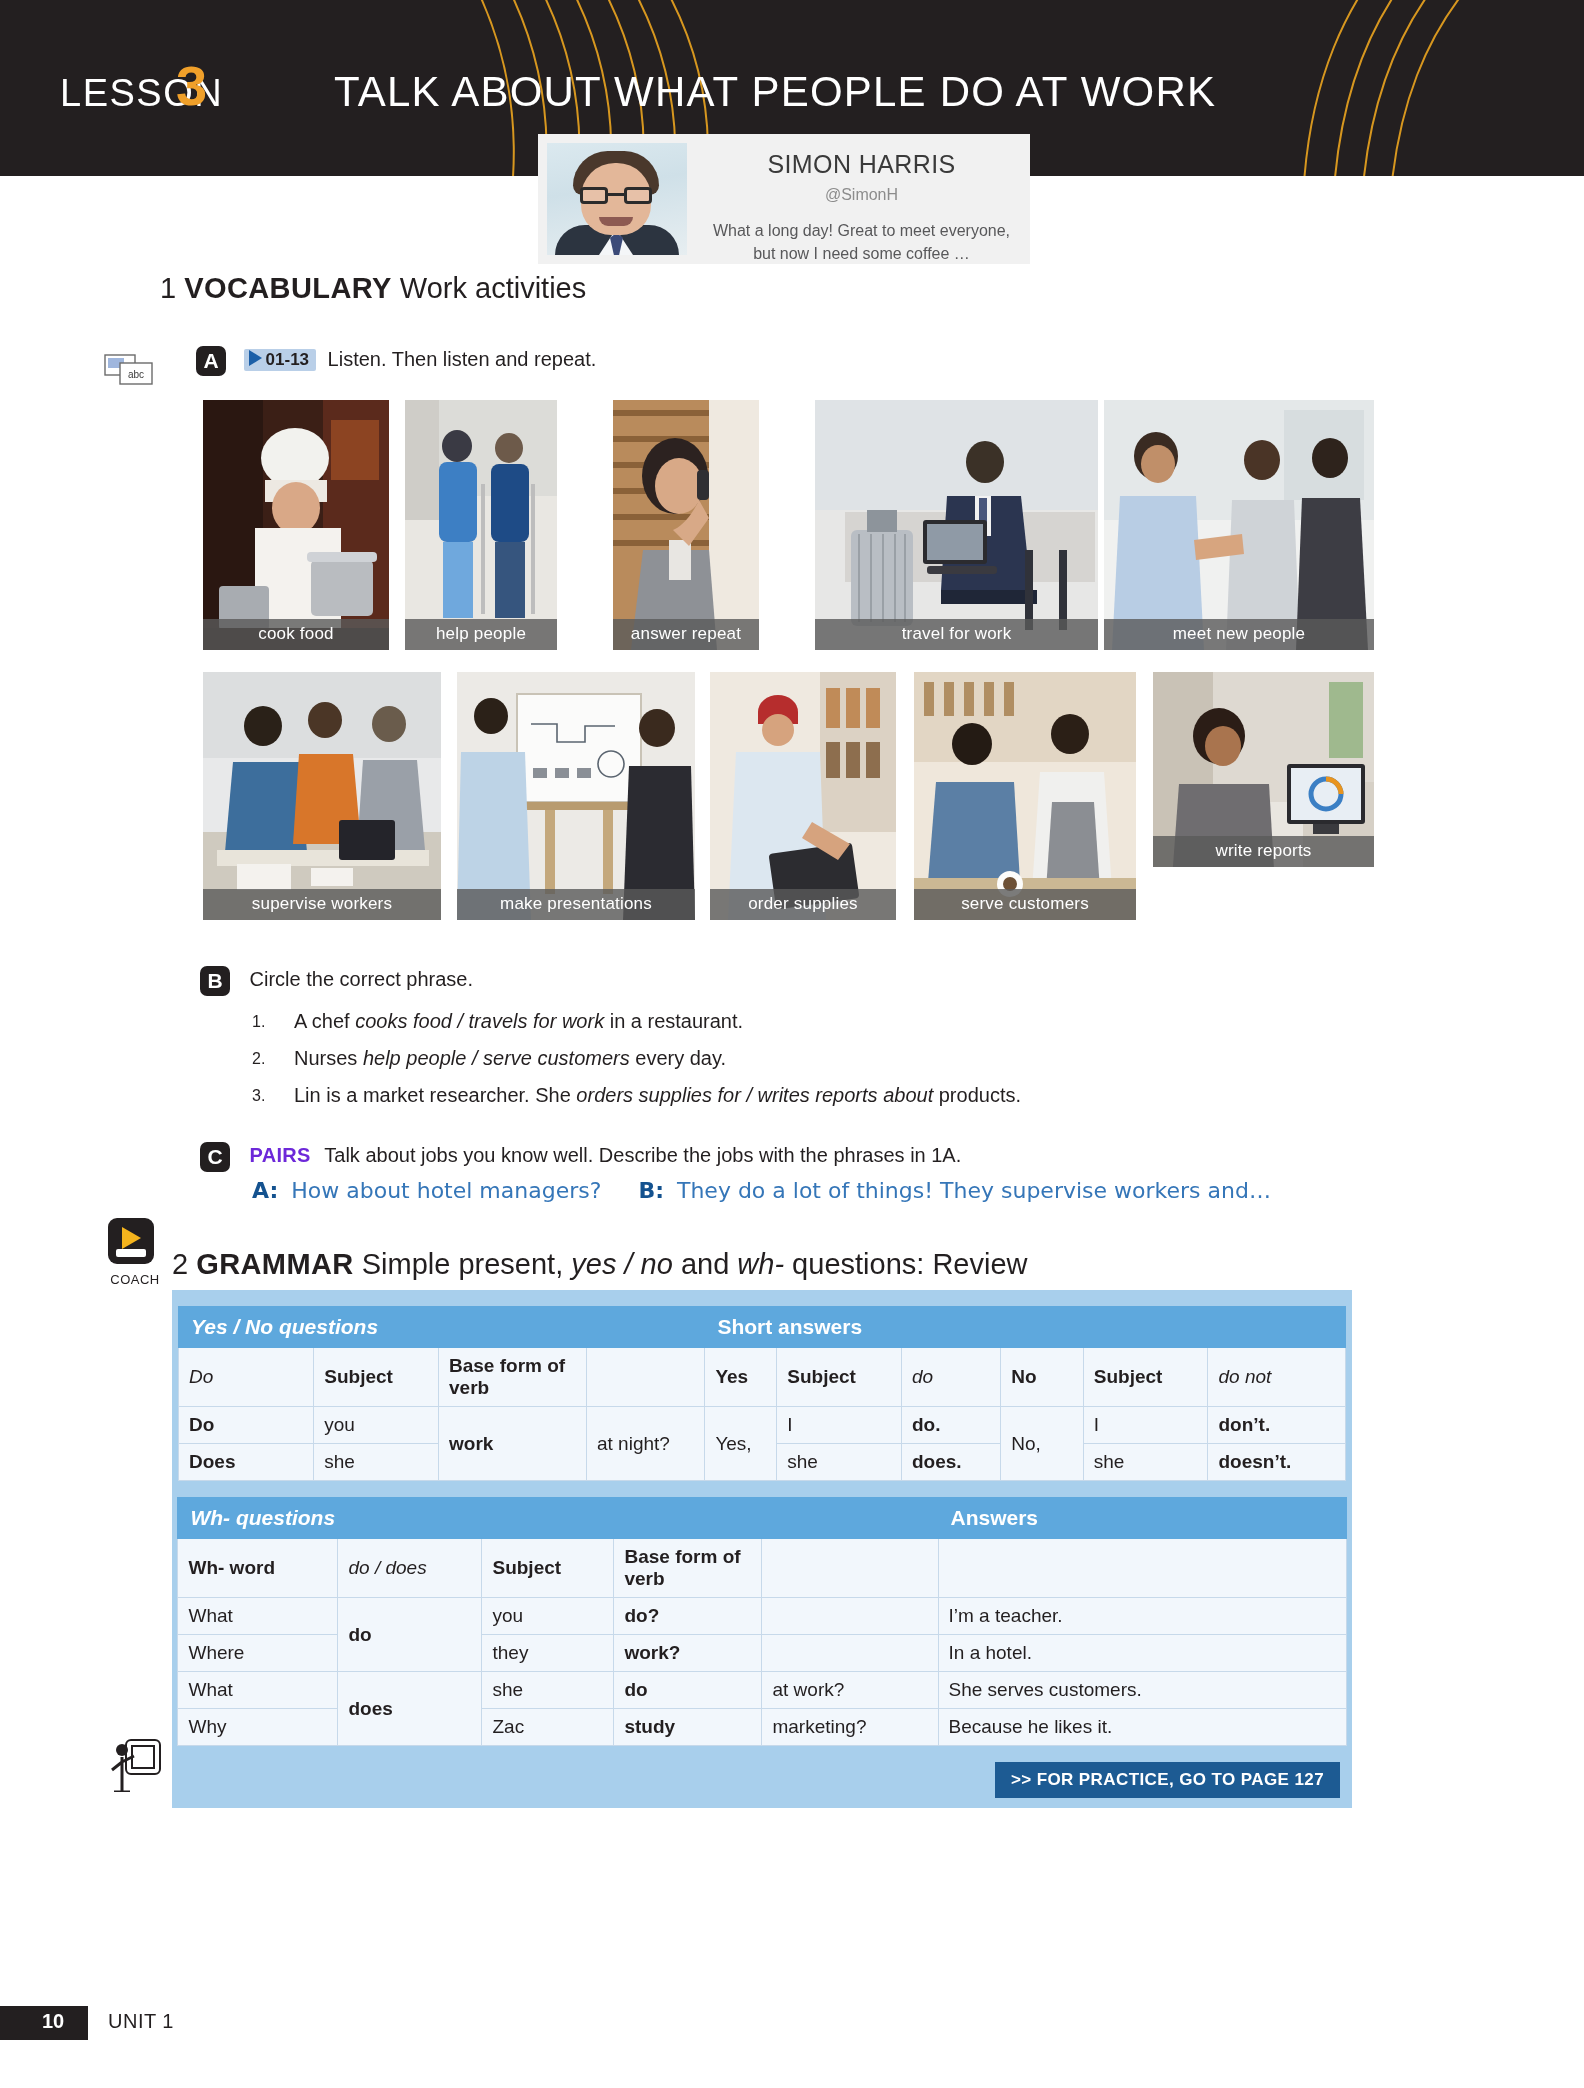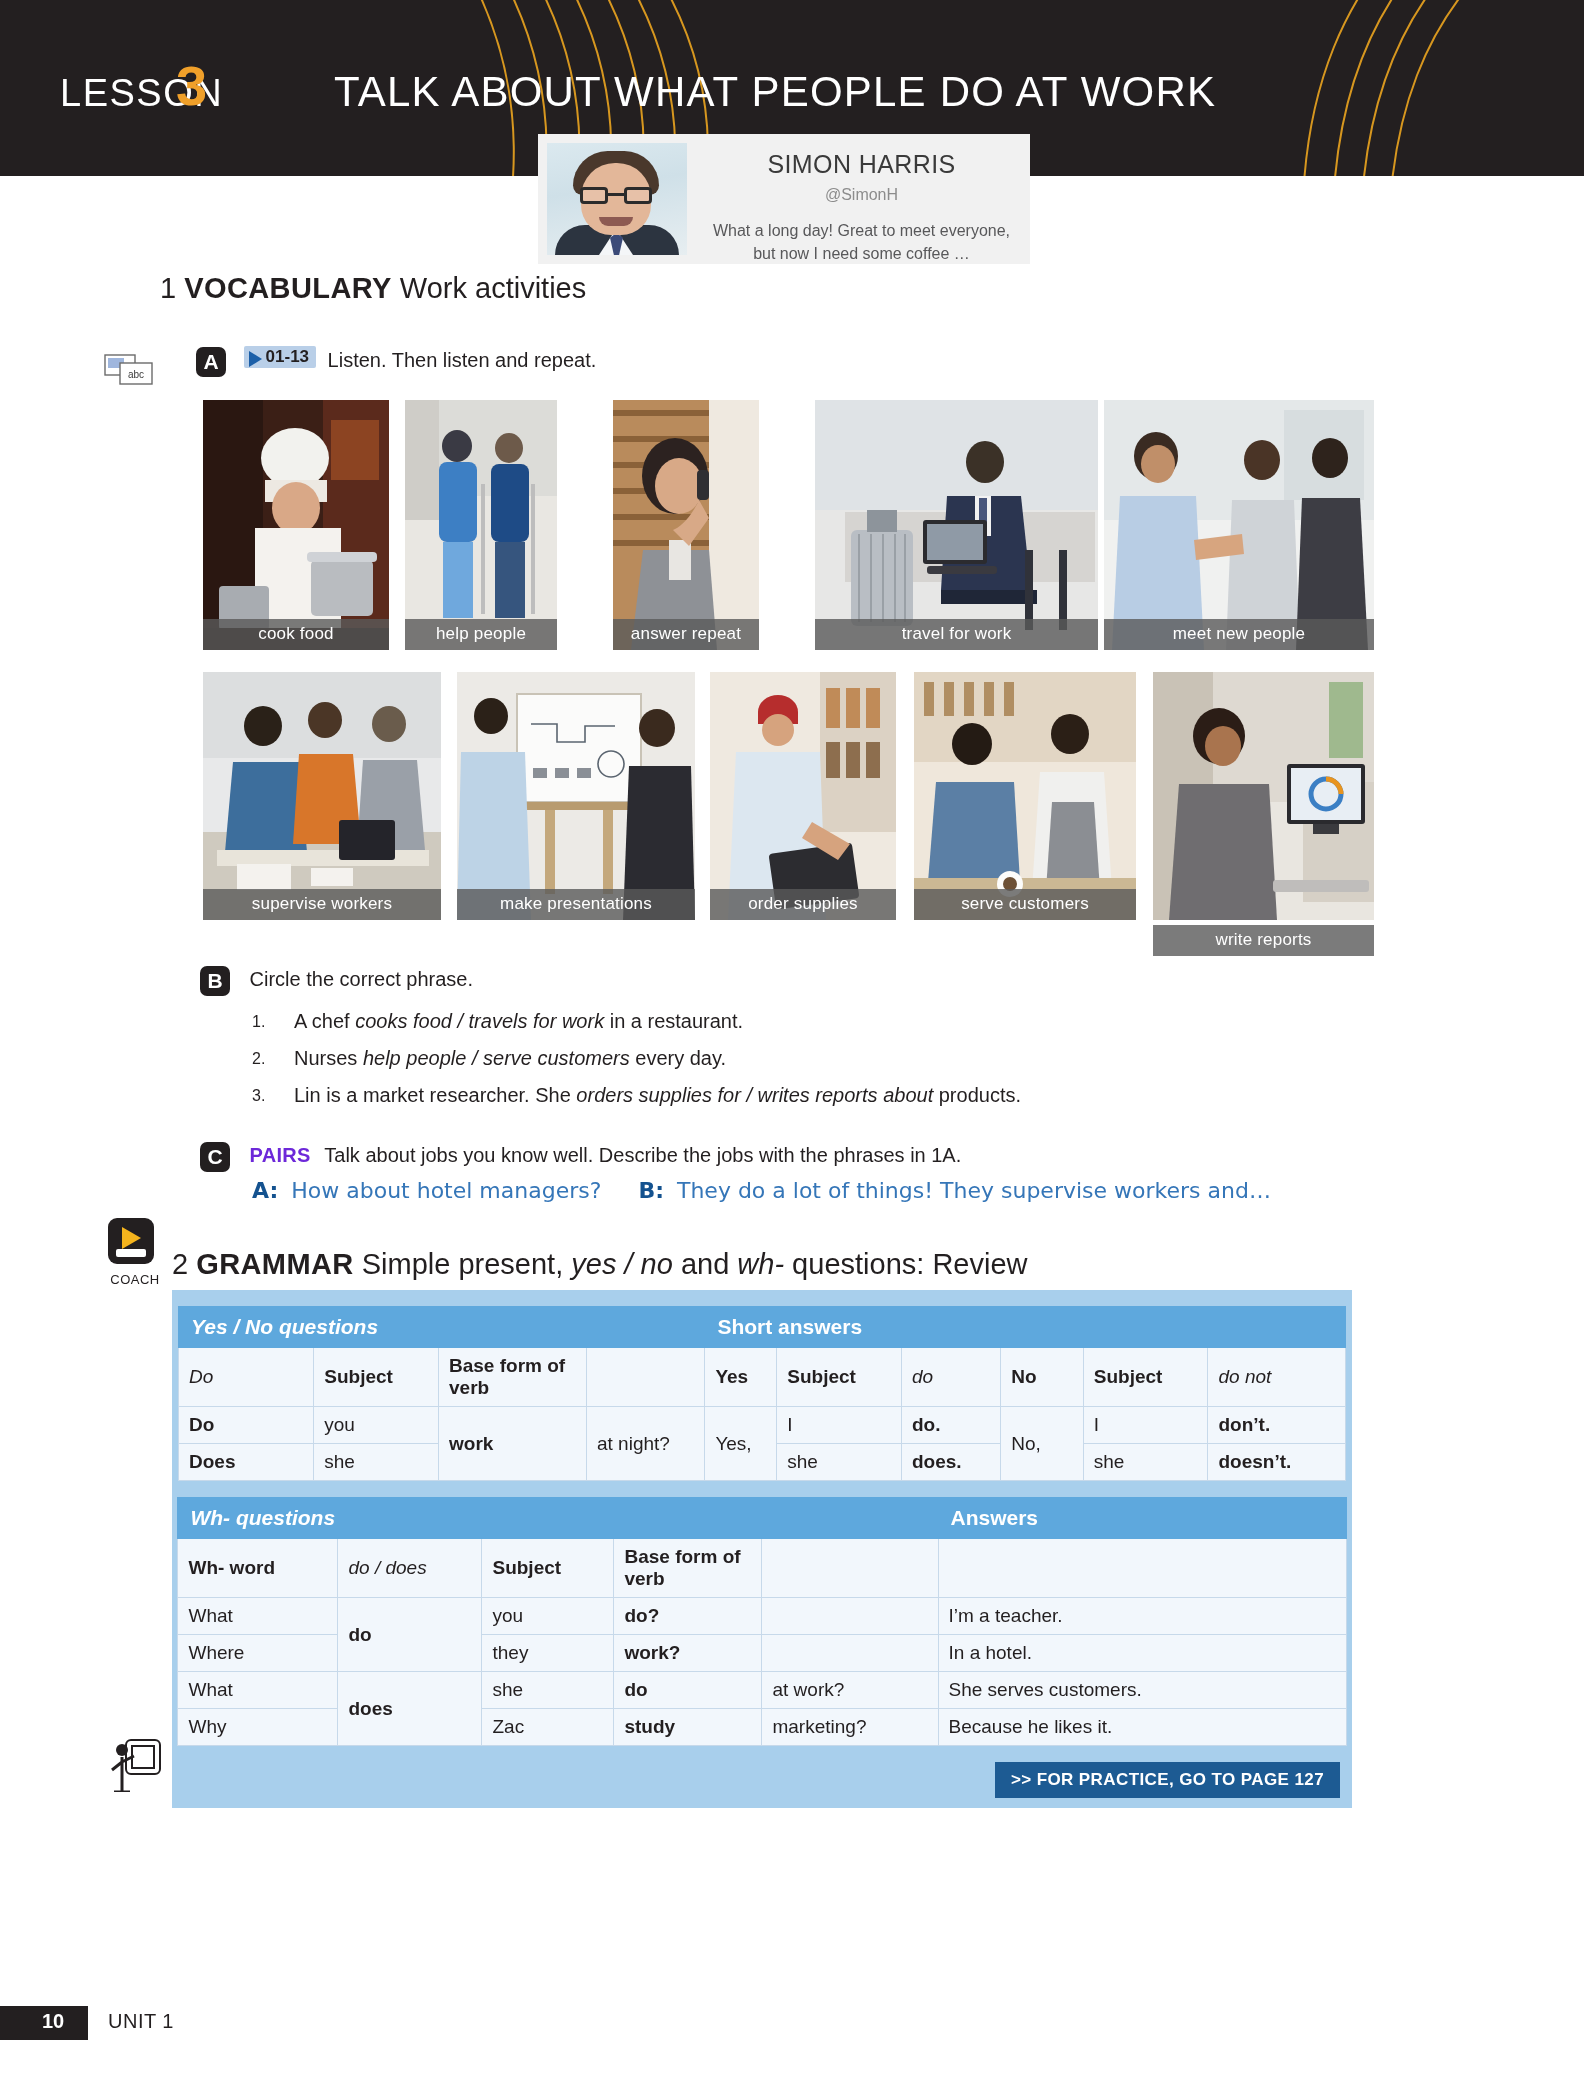--- a/index.html
+++ b/index.html
@@ -58,21 +58,21 @@
   .sec-head{position:absolute;font-size:29px;}
   .sec-num{font-weight:400;color:#231f20;}
   .sec-word{font-weight:600;letter-spacing:.4px;}
   .sec-sub{font-weight:400;}
   .ex-badge{
     display:inline-flex;align-items:center;justify-content:center;
     width:30px;height:30px;border-radius:7px;background:#231f20;color:#fff;
     font-size:21px;font-weight:700;vertical-align:middle;
   }
   .audio-chip{
-    display:inline-flex;align-items:flex-end;gap:4px;
+    display:inline-flex;align-items:flex-start;gap:4px;
     background:#b9cfe8;padding:1px 7px 1px 5px;border-radius:2px;
     font-size:17px;font-weight:700;color:#231f20;
   }
   .audio-chip .tri{
     width:0;height:0;border-left:13px solid #1b5fa8;
     border-top:8px solid transparent;border-bottom:8px solid transparent;
   }
   .abc-icon{
     position:absolute;left:104px;top:354px;width:50px;height:32px;
   }
@@ -404,21 +404,21 @@
     <path d="M22 110 L100 110 L106 210 L14 210 Z" fill="#5b7fa5"></path>
     <ellipse cx="156" cy="62" rx="19" ry="20" fill="#2b1f16"></ellipse>
     <path d="M126 100 L190 100 L198 218 L118 218 Z" fill="#f0f0ee"></path>
     <path d="M138 130 L180 130 L186 218 L132 218 Z" fill="#8b8e93"></path>
     <rect x="0" y="206" width="222" height="42" fill="#cbb894"></rect>
     <circle cx="96" cy="212" r="13" fill="#fcfcfa"></circle>
     <circle cx="96" cy="212" r="7" fill="#6d5136"></circle>
   </svg>
   <div class="cap">serve customers</div>
 </div>
-<div class="photo" style="left:1153px;top:672px;width:221px;height:284px;">
+<div class="photo" style="left:1153px;top:672px;width:221px;height:195px;">
   <svg class="ph-img" viewBox="0 0 221 248" preserveAspectRatio="none">
     <rect width="221" height="248" fill="#e9e6e0"></rect>
     <rect x="0" y="0" width="221" height="130" fill="#ded9d1"></rect>
     <rect x="0" y="0" width="60" height="248" fill="#c9c2b6"></rect>
     <rect x="150" y="110" width="71" height="120" fill="#d6d0c6"></rect>
     <ellipse cx="66" cy="64" rx="26" ry="28" fill="#2b1d16"></ellipse>
     <ellipse cx="70" cy="74" rx="18" ry="20" fill="#a9744e"></ellipse>
     <path d="M26 112 L116 112 L124 248 L16 248 Z" fill="#6f6d70"></path>
     <rect x="134" y="92" width="78" height="60" rx="3" fill="#2a2a2e"></rect>
     <rect x="138" y="96" width="70" height="52" fill="#e8eef4"></rect>

